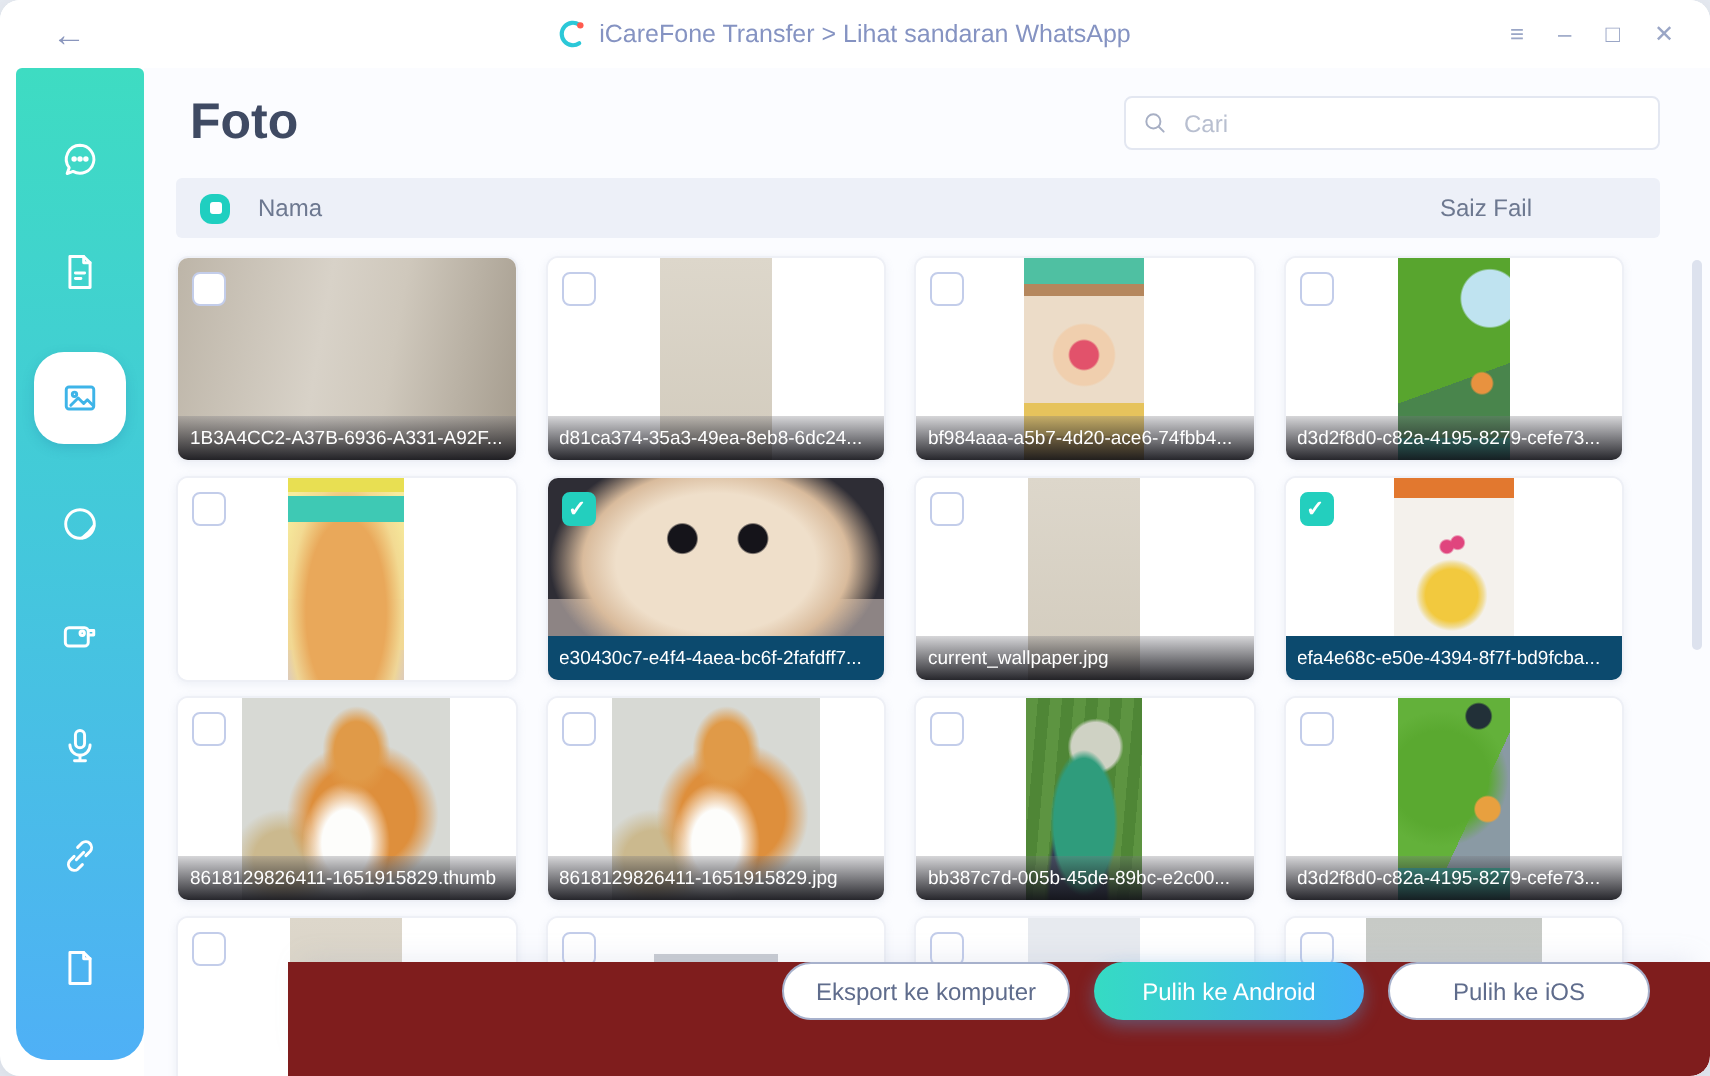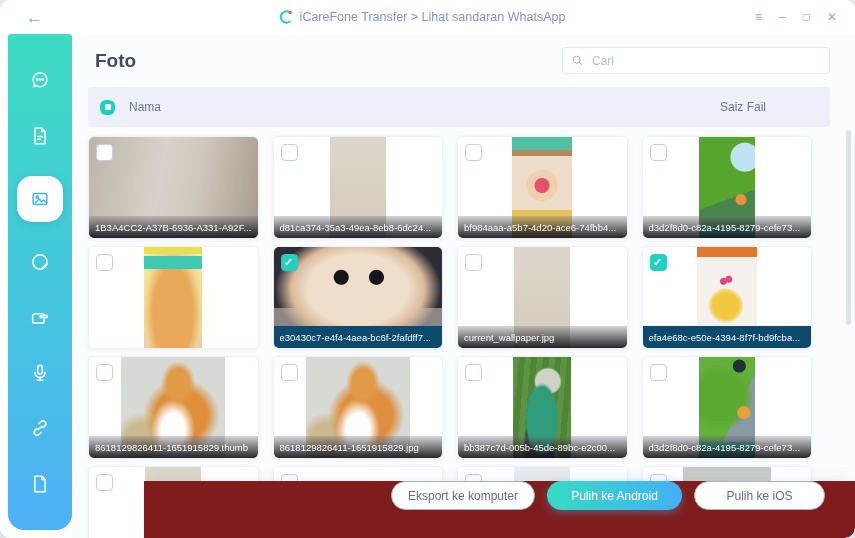--- a/index.html
+++ b/index.html
@@ -21,28 +21,28 @@
            border-radius:3px 3px 16px 16px;display:flex;flex-direction:column;align-items:center;
            justify-content:space-evenly;padding:6px 0;box-sizing:border-box;}
   .nav-item{width:30px;height:30px;display:flex;align-items:center;justify-content:center;cursor:pointer;}
   .nav-item svg{width:22px;height:22px;stroke:#fff;fill:none;stroke-width:1.6;stroke-linecap:round;stroke-linejoin:round;}
   .nav-item.active{width:46px;height:46px;background:#fff;border-radius:15px;box-shadow:0 2px 6px rgba(30,120,160,.25);}
   .nav-item.active svg{stroke:#3eb4e8;}
 
   
   .main{position:absolute;left:72px;top:34px;right:0;bottom:0;background:#fbfcff;}
   .main-header{display:flex;justify-content:space-between;align-items:center;padding:13px 25px 0 23px;}
-  .page-title{font-size:19px;font-weight:700;color:#3f4a63;}
+  .page-title{font-size:25px;font-weight:700;color:#3f4a63;}
   .search-box{display:flex;align-items:center;width:250px;height:25px;background:#fff;border:1px solid #e3e7f1;
               border-radius:4px;padding:0 8px;gap:6px;}
   .search-box svg{width:13px;height:13px;stroke:#a7afc4;fill:none;stroke-width:1.8;stroke-linecap:round;flex:0 0 auto;}
   .search-box input{border:none;outline:none;flex:1;font-size:12px;color:#55607a;background:transparent;font-family:Liberation Sans, sans-serif;}
   .search-box input::placeholder{color:#b8bfd0;}
 
-  .list-header{margin:13px 25px 9px 16px;height:40px;background:#edf0f8;border-radius:3px;
+  .list-header{margin:13px 25px 9px 16px;height:30px;background:#edf0f8;border-radius:3px;
                display:flex;align-items:center;padding:0 12px;box-sizing:border-box;}
   .hdr-check{width:15px;height:15px;border-radius:6px;background:#1fcfc0;position:relative;cursor:pointer;flex:0 0 auto;}
   .hdr-check::after{content:"";position:absolute;left:4.5px;top:4.5px;width:6px;height:6px;background:#fff;border-radius:1.5px;}
   .hdr-name{margin-left:14px;font-size:12px;color:#6d7890;}
   .hdr-size{margin-left:auto;margin-right:52px;font-size:12px;color:#6d7890;}
 
   
   .grid{margin:0 43px 0 16px;display:grid;grid-template-columns:repeat(4,1fr);gap:7px 14px;}
   .card{position:relative;height:101px;background:#fff;border:1px solid #eef0f6;border-radius:6px;overflow:hidden;
         box-shadow:0 1px 4px rgba(150,160,190,.14);cursor:pointer;}

